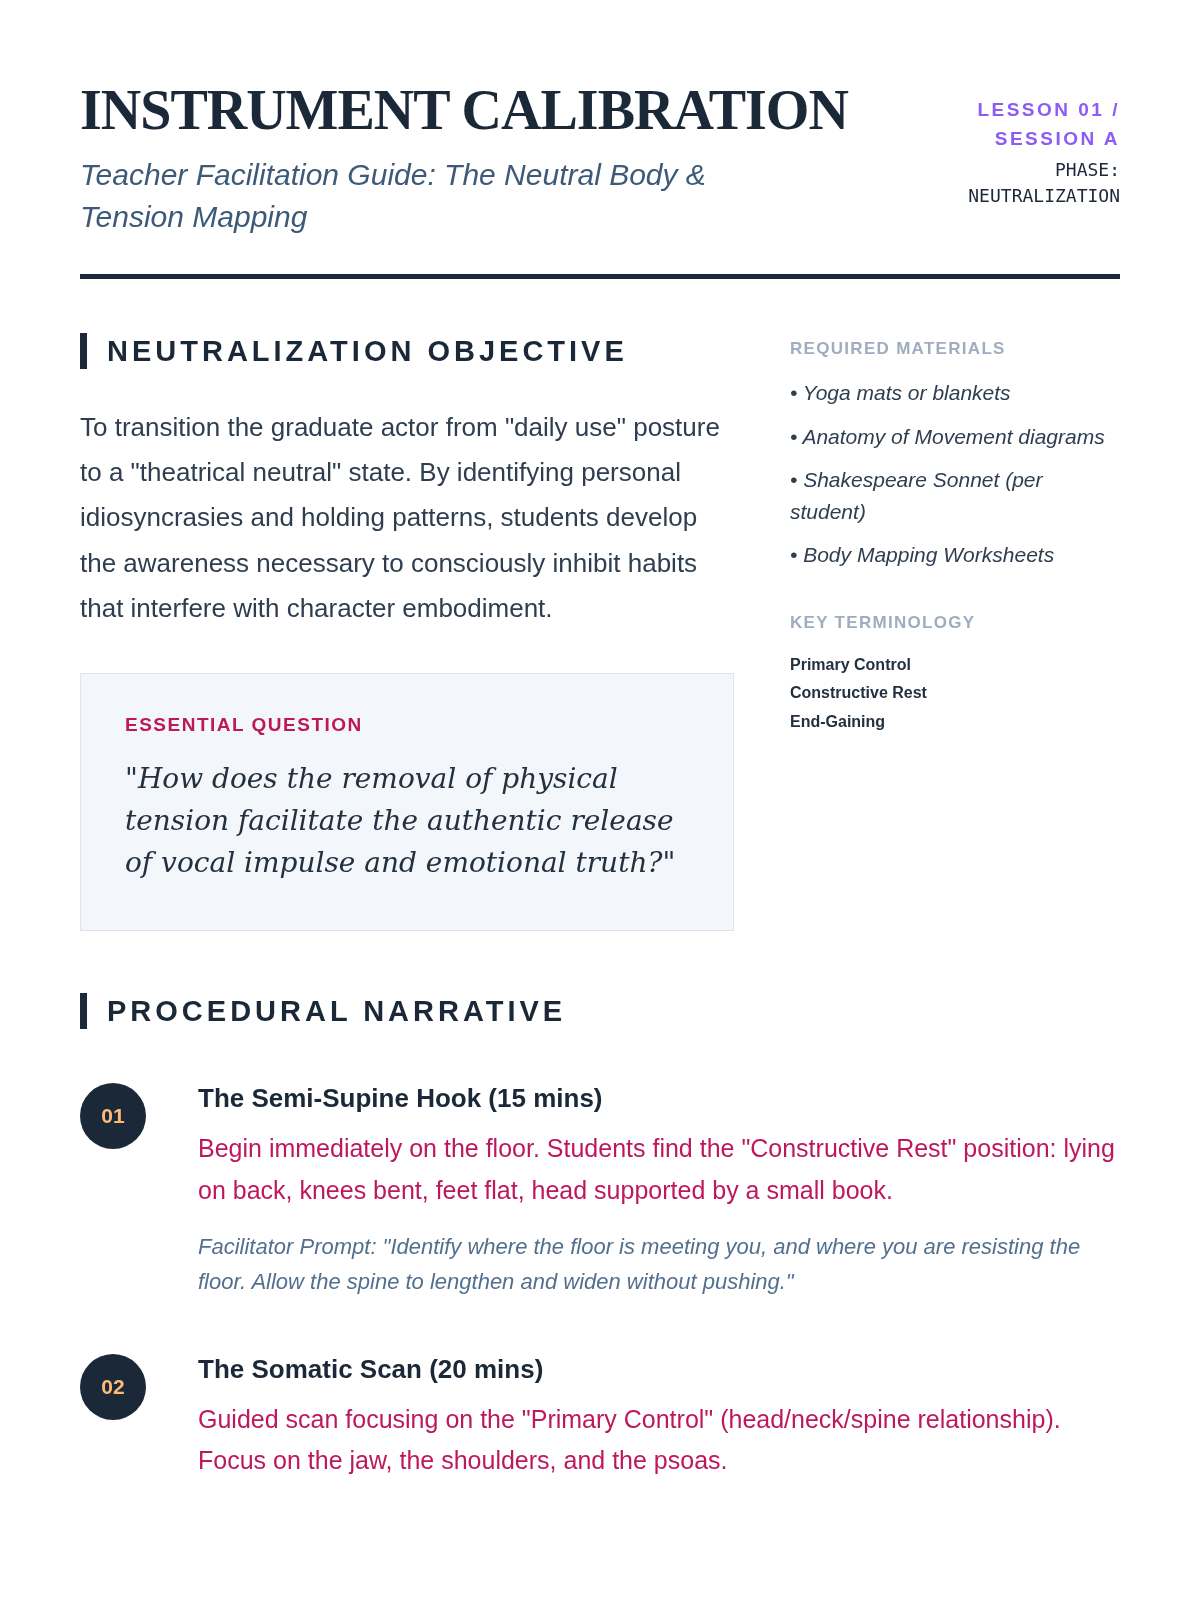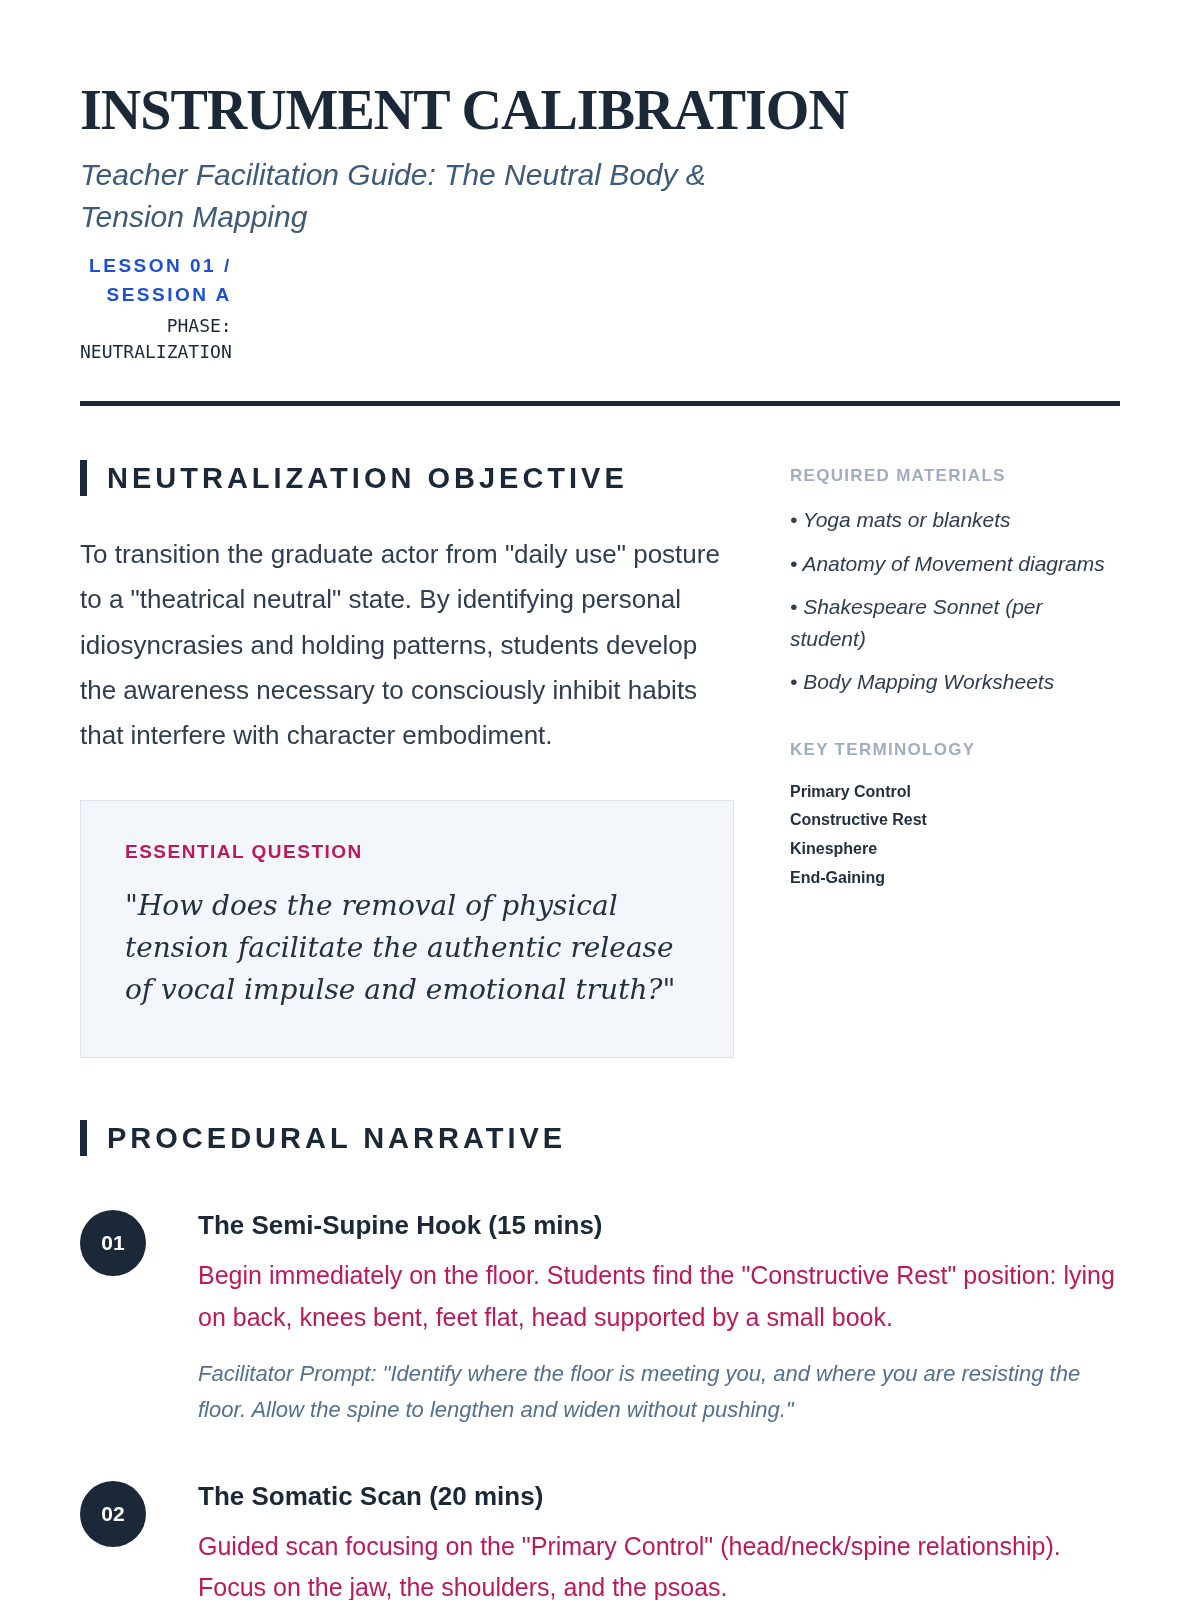--- a/index.html
+++ b/index.html
@@ -10,21 +10,21 @@
     margin: 0 auto;
     background: #ffffff;
     font-family: "Liberation Sans", sans-serif;
     color: #2e3d4f;
     padding: 82px 80px 0 80px;
     overflow: hidden;
     position: relative;
   }
 
   
-  .header { display: flex; justify-content: space-between; align-items: flex-start; flex-direction: column; }
+  .header { display: flex; justify-content: space-between; align-items: flex-start; }
   .header-left { max-width 760px; }
   .doc-title {
     font-family: "Liberation Serif", "DejaVu Serif", serif;
     font-weight: 900;
     font-size: 56px;
     letter-spacing: -1px;
     color: #1b2838;
     line-height: 1.0;
   }
   .doc-subtitle {
@@ -33,21 +33,21 @@
     font-size: 30px;
     line-height: 1.4;
     color: #3d5a78;
     max-width: 710px;
   }
   .header-right { text-align: right; padding-top: 14px; flex-shrink: 0; }
   .lesson-label {
     font-weight: bold;
     font-size: 19px;
     letter-spacing: 2.5px;
-    color: #1d4ed8;
+    color: #8b5cf6;
     line-height: 1.5;
     white-space: pre-line;
   }
   .phase-label {
     font-family: "DejaVu Sans Mono", monospace;
     font-size: 18px;
     color: #1b2838;
     line-height: 1.45;
     margin-top: 4px;
     white-space: pre-line;
@@ -123,21 +123,21 @@
     color: #22303f;
   }
 
   
   .procedure { margin-top: 62px; }
   .step { display: flex; gap: 52px; margin-top: 48px; }
   .step-badge {
     width: 66px; height: 66px;
     border-radius: 50%;
     background: #1b2838;
-    color: #ffffff;
+    color: #fdba74;
     font-weight: bold;
     font-size: 21px;
     display: flex; align-items: center; justify-content: center;
     flex-shrink: 0;
     margin-top: 6px;
   }
   .step-content { flex: 1; min-width: 0; }
   .step-title {
     font-size: 26px;
     font-weight: bold;
@@ -203,21 +203,20 @@
           <div class="material-item">• Shakespeare Sonnet (per student)</div>
           <div class="material-item">• Body Mapping Worksheets</div>
         </div>
       </div>
 
       <div class="terminology">
         <div class="side-head">KEY TERMINOLOGY</div>
         <div class="terminology-list">
           <div class="term-item">Primary Control</div>
           <div class="term-item">Constructive Rest</div>
-          <div class="term-item">Kinesphere</div>
           <div class="term-item">End-Gaining</div>
         </div>
       </div>
     </div>
 
   </div>
 
   <div class="procedure">
     <div class="section-heading">
       <div class="section-bar"></div>

